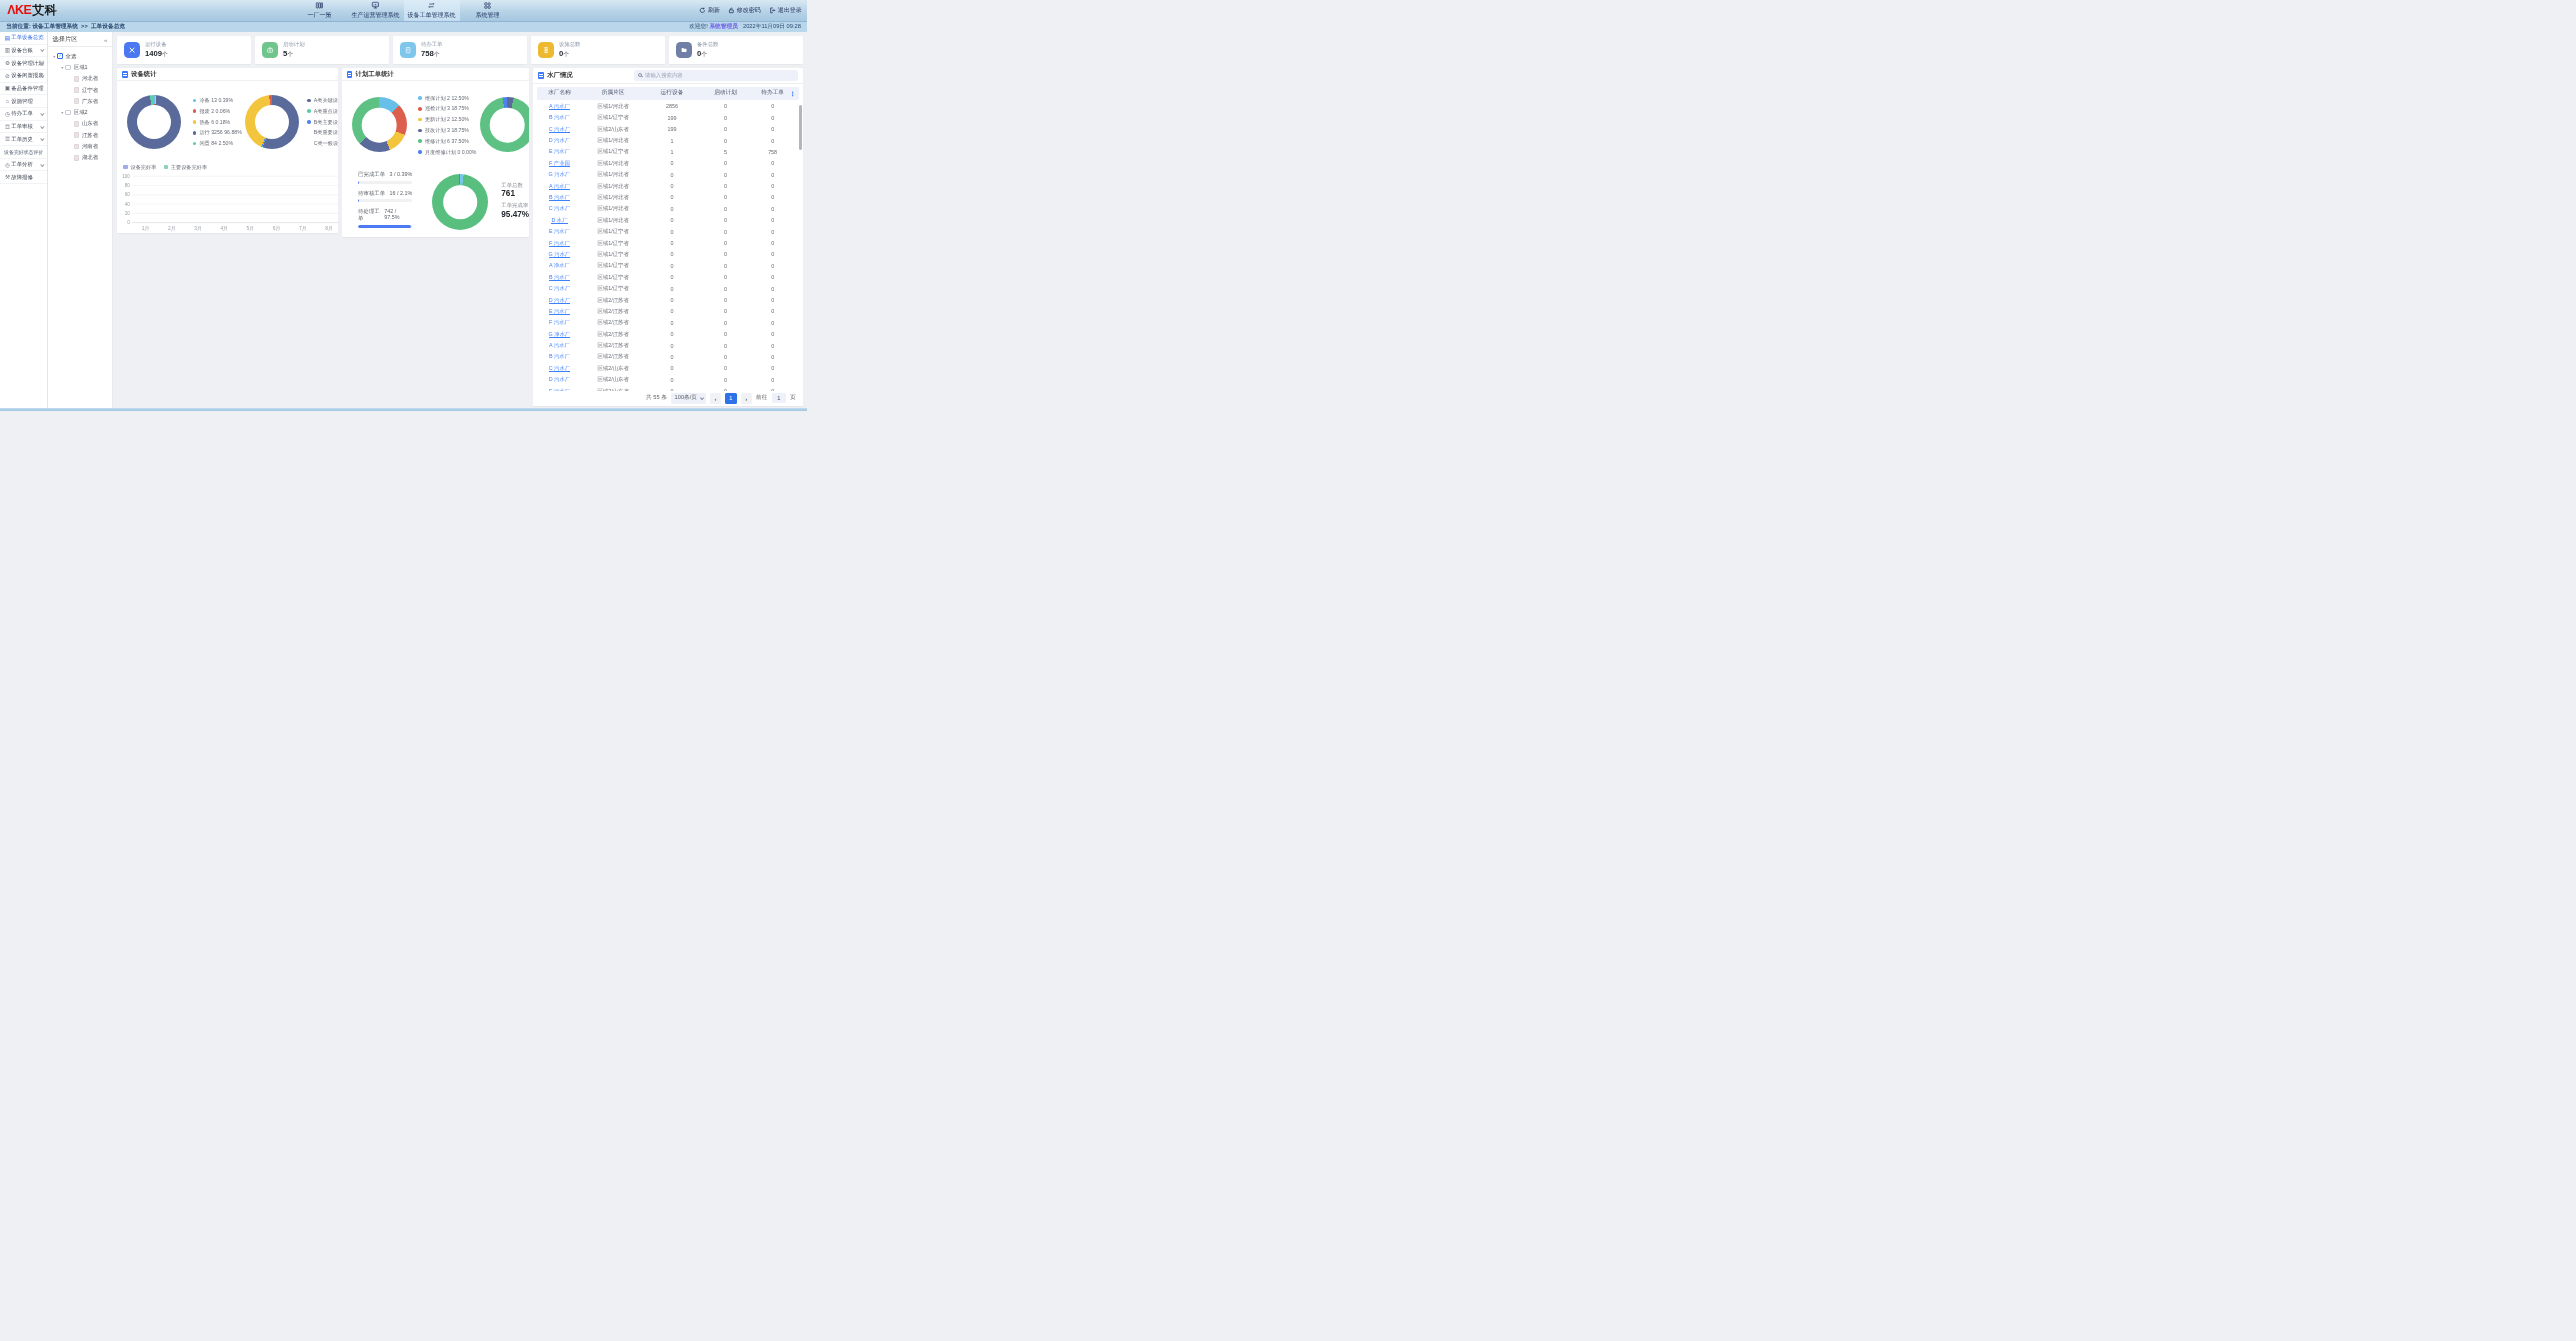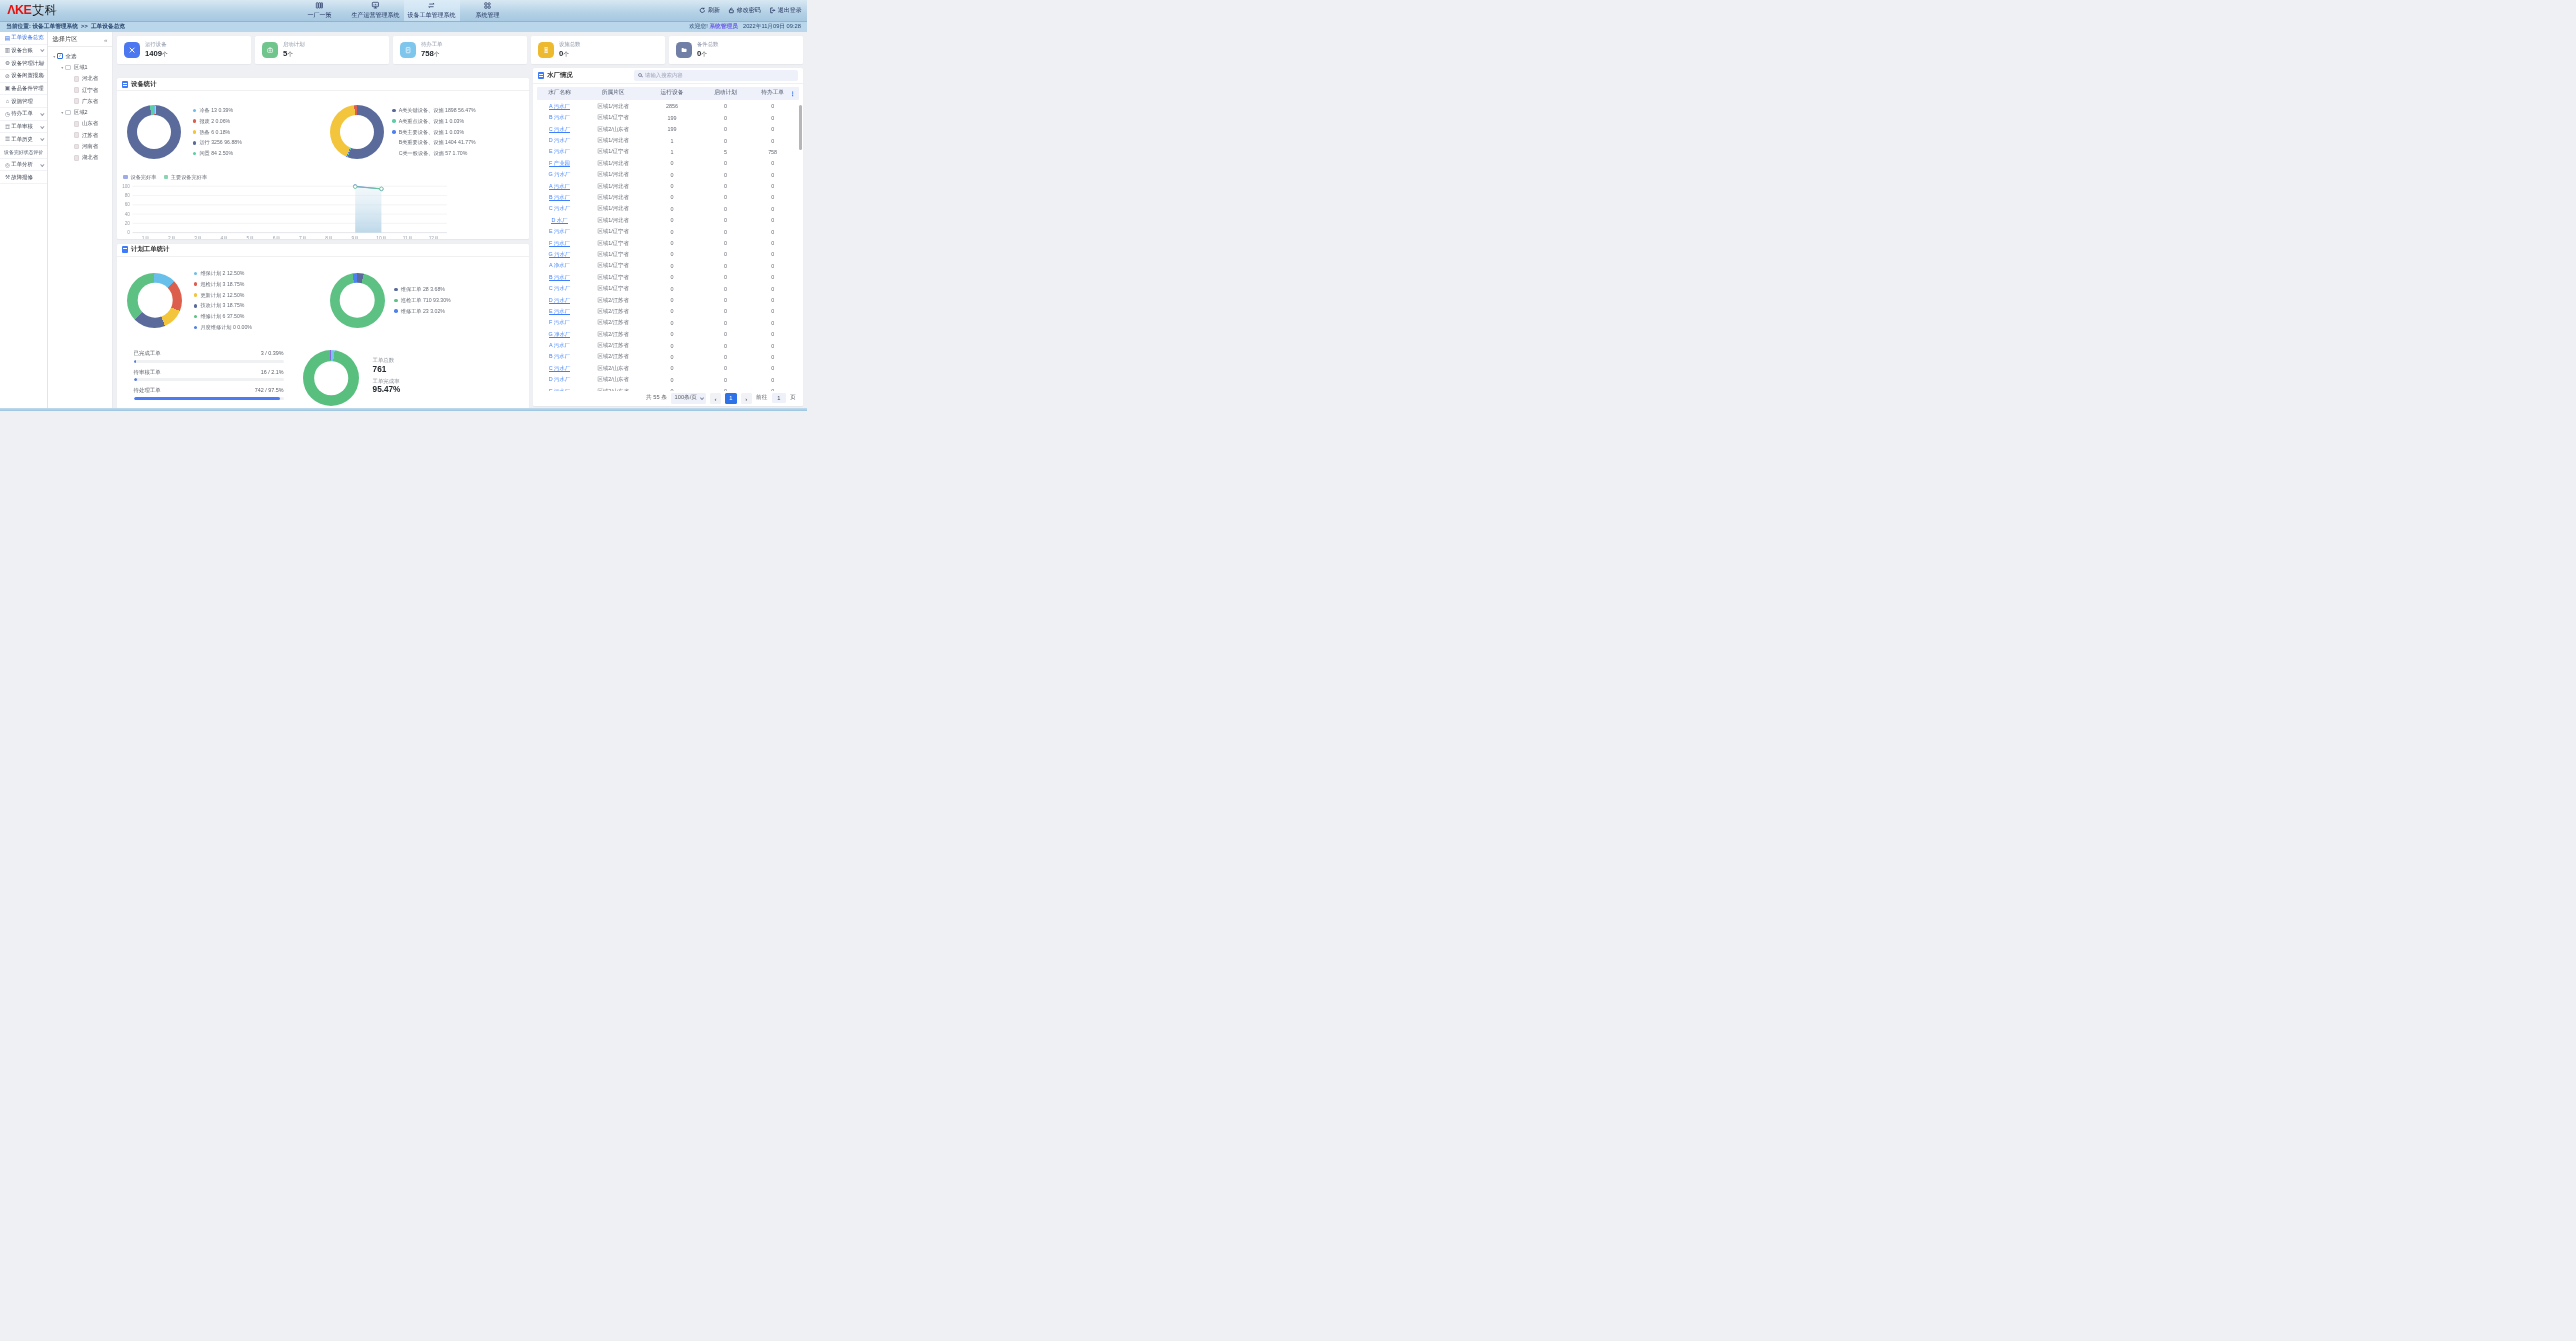--- a/index.html
+++ b/index.html
@@ -3,21 +3,21 @@
 <meta charset="utf-8">
 <style>
   * { margin:0; padding:0; box-sizing:border-box; }
   html,body { width:807px; height:411px; overflow:hidden;
     font-family:"Liberation Sans","DejaVu Sans",sans-serif; background:#eef0f3; }
   
   .hdr { height:21.6px; background:linear-gradient(180deg,#d8e8f3 0%,#b4d1e6 60%,#a6c8e0 100%);
     display:flex; align-items:stretch; position:relative; border-bottom:0.5px solid #8fb4d2;}
   .logo { display:flex; align-items:center; padding:0 7.2px; gap:1px;}
   .logo .en { color:#e8120c; font-weight:bold; font-size:12.4px; letter-spacing:-0.5px; font-stretch:condensed;}
-  .logo .cn { color:#1a1a1a; font-weight:normal; font-size:12px; letter-spacing:0.5px;}
+  .logo .cn { color:#1a1a1a; font-weight:bold; font-size:12px; letter-spacing:0.5px;}
   .tabs { position:absolute; left:50%; transform:translateX(-50%); height:100%; display:flex;}
   .tab { width:56px; display:flex; flex-direction:column; align-items:center; justify-content:center;
     gap:1.5px; color:#20305c; font-size:6px; cursor:pointer;}
   .tab.active { background:linear-gradient(180deg,#dcecf7,#c3ddf0); }
   .tab svg { width:8.8px; height:8.8px; stroke:#20305c; fill:none; stroke-width:1.6;}
   .hdr-actions { position:absolute; right:5.2px; top:0; height:100%; display:flex; align-items:center; gap:8.2px;}
   .hact { display:flex; align-items:center; gap:2.1px; font-size:6px; color:#1d2c54; cursor:pointer;}
   .hact svg { width:6.7px; height:6.7px; stroke:#1d2c54; fill:none; stroke-width:1.6;}
   
   .crumbbar { height:10.3px; background:#b9d6ea; display:flex; align-items:center; justify-content:space-between;
@@ -53,21 +53,21 @@
   .content { flex:1; padding:4.1px 4.1px 2.1px; display:flex; flex-direction:column; min-width:0;}
   .cards { display:flex; gap:4.1px; height:28px; margin-bottom:4.1px;}
   .card { flex:1; background:#fff; border-radius:1.5px; box-shadow:0 0.5px 1px rgba(0,0,0,.04);
     display:flex; align-items:center; padding-left:7.2px; gap:5.2px;}
   .card .cic { width:15.5px; height:15.5px; border-radius:4.6px; display:flex; align-items:center; justify-content:center; flex-shrink:0;}
   .card .cic svg { width:8.2px; height:8.2px; stroke:#fff; fill:none; stroke-width:1.6;}
   .card .clab { font-size:5.4px; color:#8a94a6; margin-bottom:1px;}
   .card .cval { font-size:7.7px; color:#24292f; font-weight:bold;}
   .card .cunit { font-size:5.7px; font-weight:normal; color:#3a3f45;}
   .cols { display:flex; gap:4.1px; flex:1; min-height:0;}
-  .lcol { width:412px; display:flex; flex-direction:column; gap:4.1px; flex-shrink:0;margin-top:10px;}
+  .lcol { width:412px; display:flex; gap:4.1px; flex-shrink:0;}
   .panel { background:#fff; border-radius:1.5px; box-shadow:0 0.5px 1px rgba(0,0,0,.04); overflow:hidden;}
   .p-title { height:13.4px; display:flex; align-items:center; gap:3.1px; padding:0 5.2px; border-bottom:0.5px solid #f0f0f0;}
   .p-title .pt { font-size:6.4px; color:#333; font-weight:bold;}
   .doc-ic { width:5.7px; height:6.7px; background:#3e7bfa; border-radius:1px; position:relative; flex-shrink:0;}
   .doc-ic::after { content:""; position:absolute; left:1px; top:1.5px; width:3.6px; height:3.6px;
     background:linear-gradient(#fff 0 0.5px,transparent 0.5px 1.5px,#fff 1.5px 2.1px,transparent 2.1px 3.1px,#fff 3.1px 3.6px,transparent 3.6px);}
   
   .donut-row { display:flex; height:81px; align-items:center;}
   .dgroup { flex:1; display:flex; align-items:center;}
   .donut { border-radius:50%; position:relative; flex-shrink:0;}

